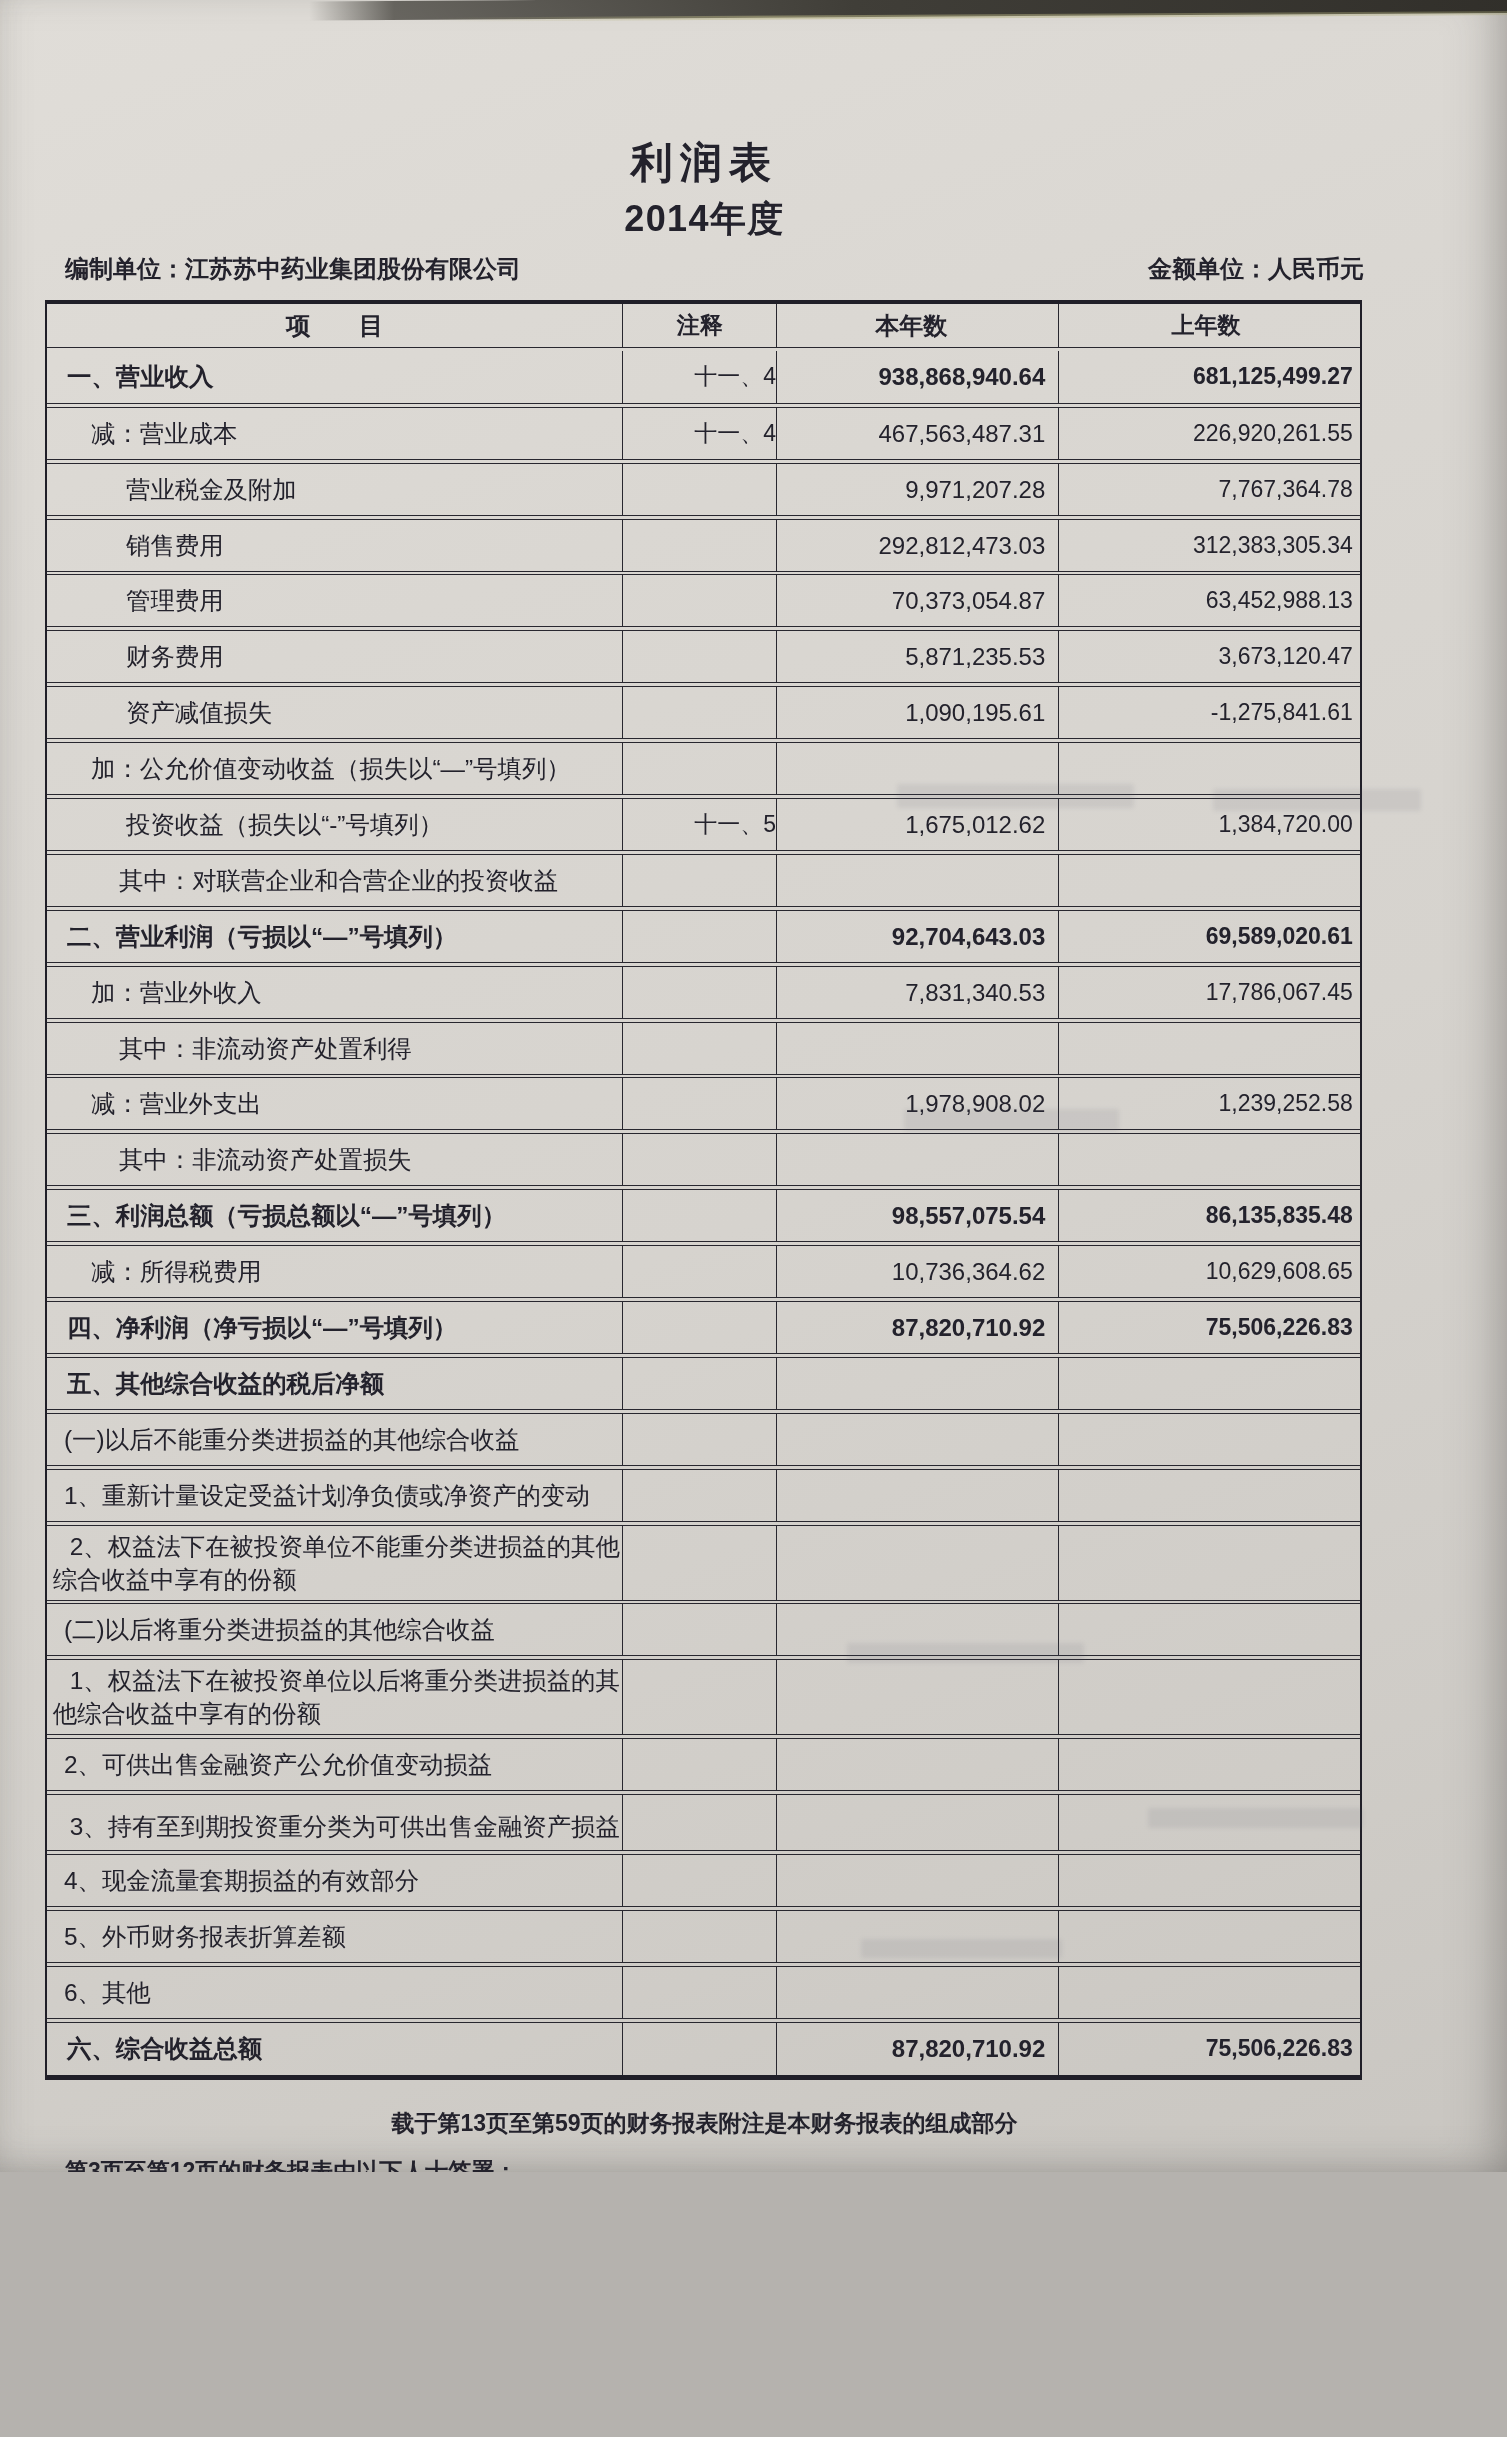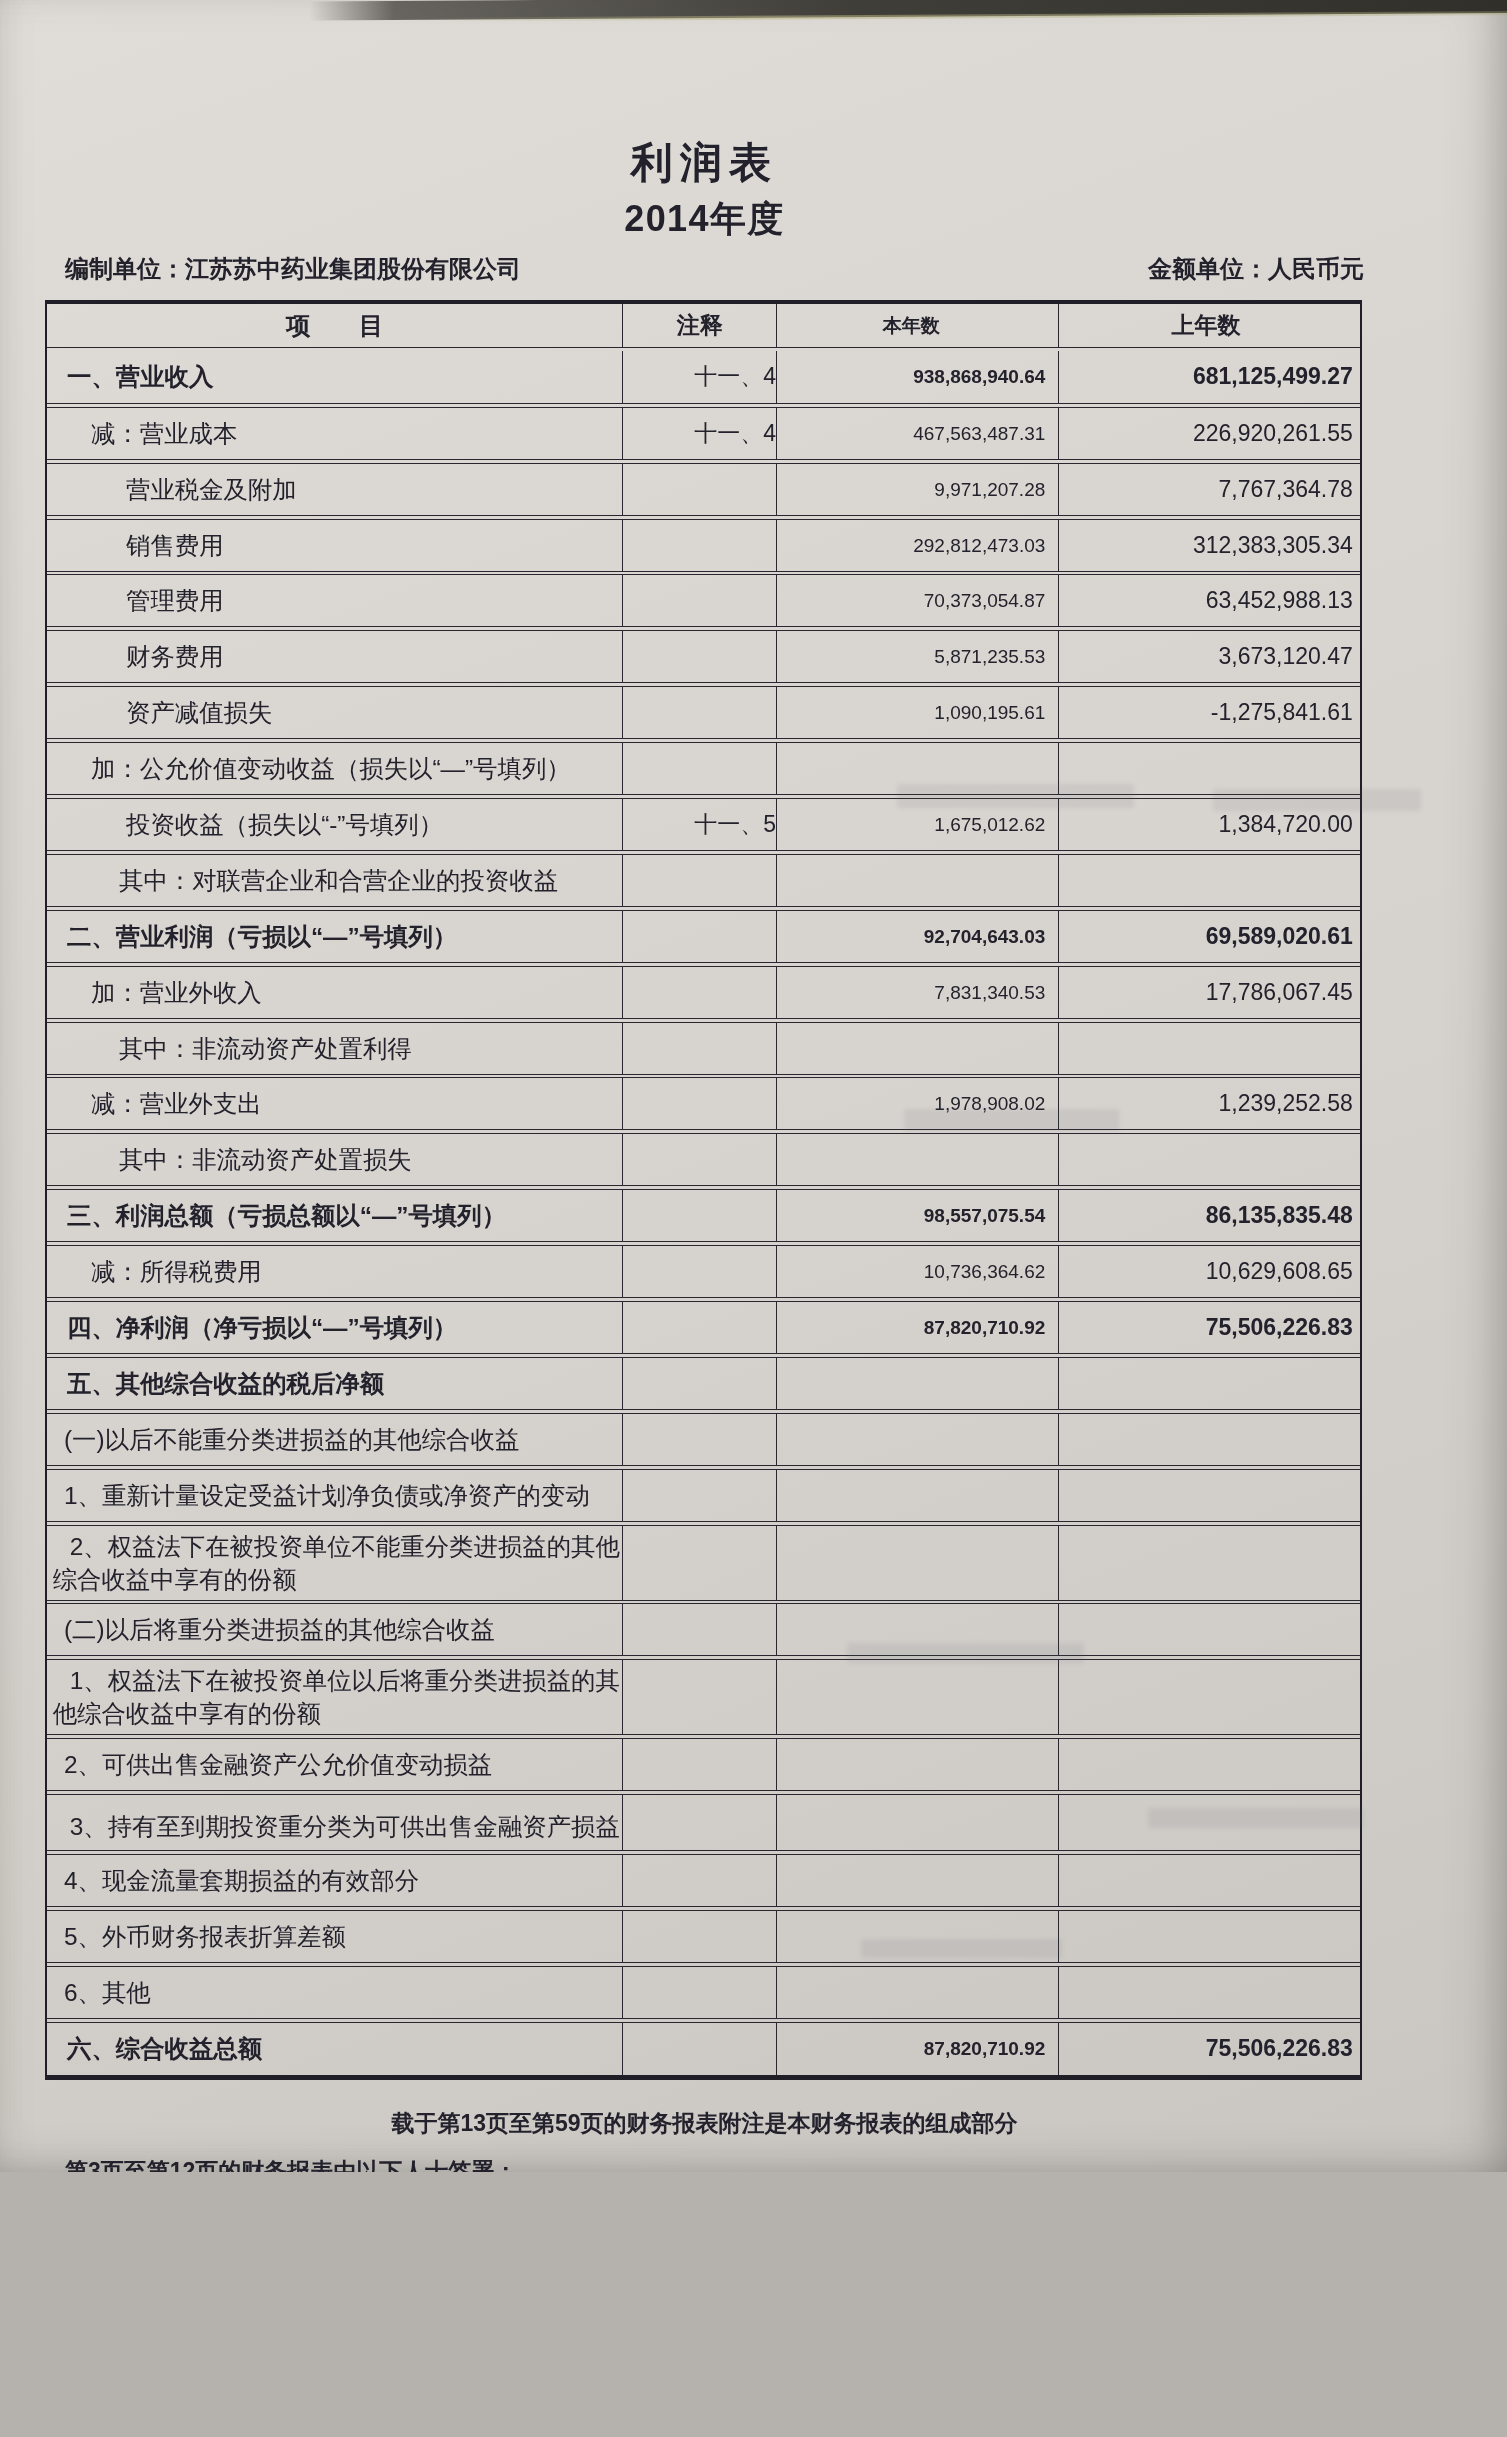--- a/index.html
+++ b/index.html
@@ -55,21 +55,21 @@
   }
   .row:first-child{border-top:none;}
   .row:last-child{margin-bottom:0;border-bottom:none;}
   .cell{
     display:flex;align-items:center;box-sizing:border-box;
     border-right:1.4px solid #28272f;font-size:24.4px;line-height:33px;
   }
   .cell:last-child{border-right:none;}
   .c-item{flex:0 0 43.9%;padding-left:20px;}
   .c-note{flex:0 0 11.7%;justify-content:flex-end;text-align:center;font-size:23px;}
-  .c-cur{flex:0 0 21.5%;justify-content:flex-end;text-align:right;padding-right:13px;font-size:19px;}
+  .c-cur{flex:0 0 21.5%;justify-content:flex-end;text-align:right;padding-right:13px;font-size:24px;}
   .c-pri{flex:1 1 auto;justify-content:flex-end;text-align:right;padding-right:7.2px;font-size:23px;}
   .it{display:block;}
   .hdr{min-height:44px;}
   .hdr .cell{font-weight:600;justify-content:center;text-align:center;padding-left:0;}
   .sec .c-item .it{font-weight:700;}
   .sec .c-cur,.sec .c-pri{font-weight:700;}
   .l1 .c-item{padding-left:44px;}
   .l2 .c-item{padding-left:79px;}
   .l2c .c-item{padding-left:72px;}
   .ls .c-item{padding-left:17px;}

